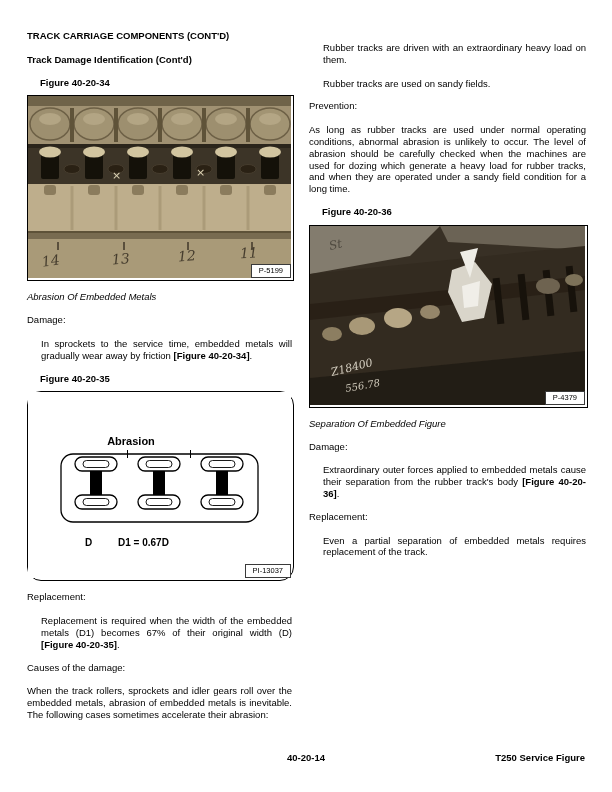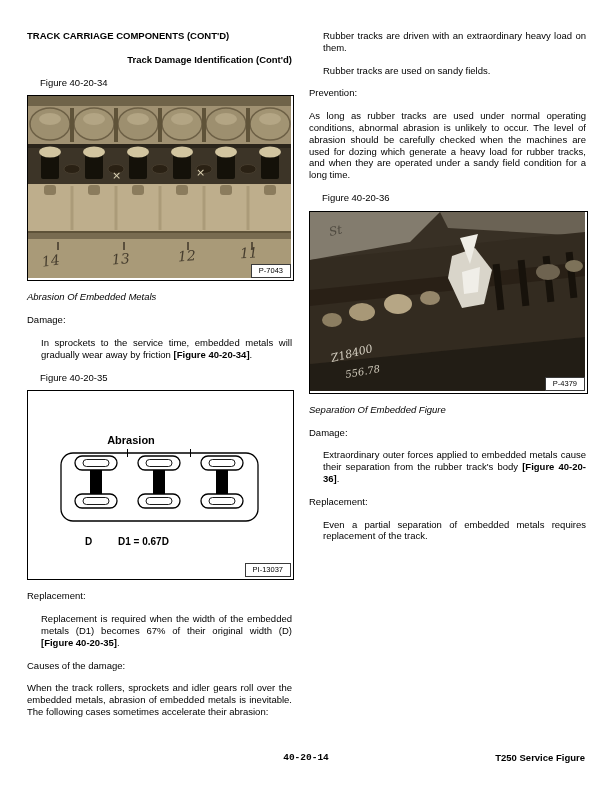--- a/index.html
+++ b/index.html
@@ -4,35 +4,35 @@
 <style>
   html,body{margin:0;padding:0;background:#ffffff;}
   .page{
     position:relative;width:612px;height:772px;background:#ffffff;overflow:hidden;
     font-family:"Liberation Sans","DejaVu Sans",sans-serif;font-size:9.5px;line-height:11.8px;color:#000;
   }
   .col{position:absolute;top:30px;}
   .col.left{left:27px;width:265px;}
   .col.right{left:309px;width:277px;}
   .h1{font-weight:700;margin:0 0 11px 0;}
-  .h2{font-weight:700;margin:12px 0 11px 0;text-align:right;}
-  .figlabel{font-weight:400;margin:0 0 7px 0;padding-left:13px;}
+  .h2{font-weight:700;margin:12px 0 11px 0;}
+  .figlabel{font-weight:700;margin:0 0 7px 0;padding-left:13px;}
   .plabel{margin:0 0 11px 0;}
   .caption{font-style:italic;margin:0 0 11px 0;}
-  p.para{margin:0 0 11px 0;text-align:justify;}
+  p.para{margin:12px 0 11px 0;text-align:justify;}
   p.para.indent{margin-left:14px;}
   p.para b{font-weight:700;}
   .figure{position:relative;border:1px solid #000;margin:0 0 10px 0;background:#fff;}
   .figure svg{display:block;}
   .tag{
     position:absolute;right:2px;bottom:2px;background:#fff;border:1px solid #3a3a3a;
     font-size:7.5px;line-height:8px;padding:2px 7px;color:#000;font-style:normal;
   }
   .footer{position:absolute;left:27px;right:27px;top:752px;height:14px;font-weight:700;}
-  .footer .pageno{position:absolute;left:0;right:0;text-align:center;font-family:Liberation Mono, monospace;}
+  .footer .pageno{position:absolute;left:0;right:0;text-align:center;}
   .footer .manual{position:absolute;right:0;top:0;}
 </style>
 </head>
 <body>
 
 <div class="page">
 
   <div class="col left">
     <div class="h1">TRACK CARRIAGE COMPONENTS (CONT'D)</div>
     <div class="h2">Track Damage Identification (Cont'd)</div>
@@ -118,30 +118,30 @@
           <line x1="160" y1="146" x2="160" y2="154"></line>
             <line x1="224" y1="146" x2="224" y2="154"></line>
         </g>
         <g font-family="'DejaVu Serif',serif" font-style="italic" font-size="14" fill="#463d2e">
           <text x="14" y="170" transform="rotate(-8 20 166)">14</text>
           <text x="84" y="168" transform="rotate(-5 90 164)">13</text>
           <text x="150" y="165" transform="rotate(-4 156 161)">12</text>
           <text x="212" y="162" transform="rotate(-3 218 158)">11</text>
         </g>
       </svg>
-      <div class="tag">P-7043</div>
+      <div class="tag">P-5199</div>
     </div>
 
     <div class="caption">Abrasion Of Embedded Metals</div>
     <div class="plabel">Damage:</div>
     <p class="para indent"><span>In sprockets to the service time, embedded metals will gradually wear away by friction </span><b>[Figure 40-20-34]</b><span>.</span></p>
 
     <div class="figlabel">Figure 40-20-35</div>
 
-    <div class="figure" style="width:265px;height:188px;">
+    <div class="figure" style="width:265px;height:188px;border-radius:14px;">
       <svg viewBox="0 0 263 186" width="263" height="186">
         <rect width="263" height="186" fill="#ffffff"></rect>
         <text x="103" y="53" text-anchor="middle" font-size="11" font-weight="bold" font-family="'Liberation Sans',sans-serif">Abrasion</text>
         <rect x="33" y="62" width="197" height="68" rx="12" fill="#ffffff" stroke="#000" stroke-width="1.3"></rect>
         <line x1="99.5" y1="58" x2="99.5" y2="66" stroke="#000" stroke-width="1"></line>
         <line x1="162.5" y1="58" x2="162.5" y2="66" stroke="#000" stroke-width="1"></line>
         <g>
           <rect x="62" y="78" width="12" height="28" fill="#000"></rect>
           <rect x="125" y="78" width="12" height="28" fill="#000"></rect>
           <rect x="188" y="78" width="12" height="28" fill="#000"></rect>

